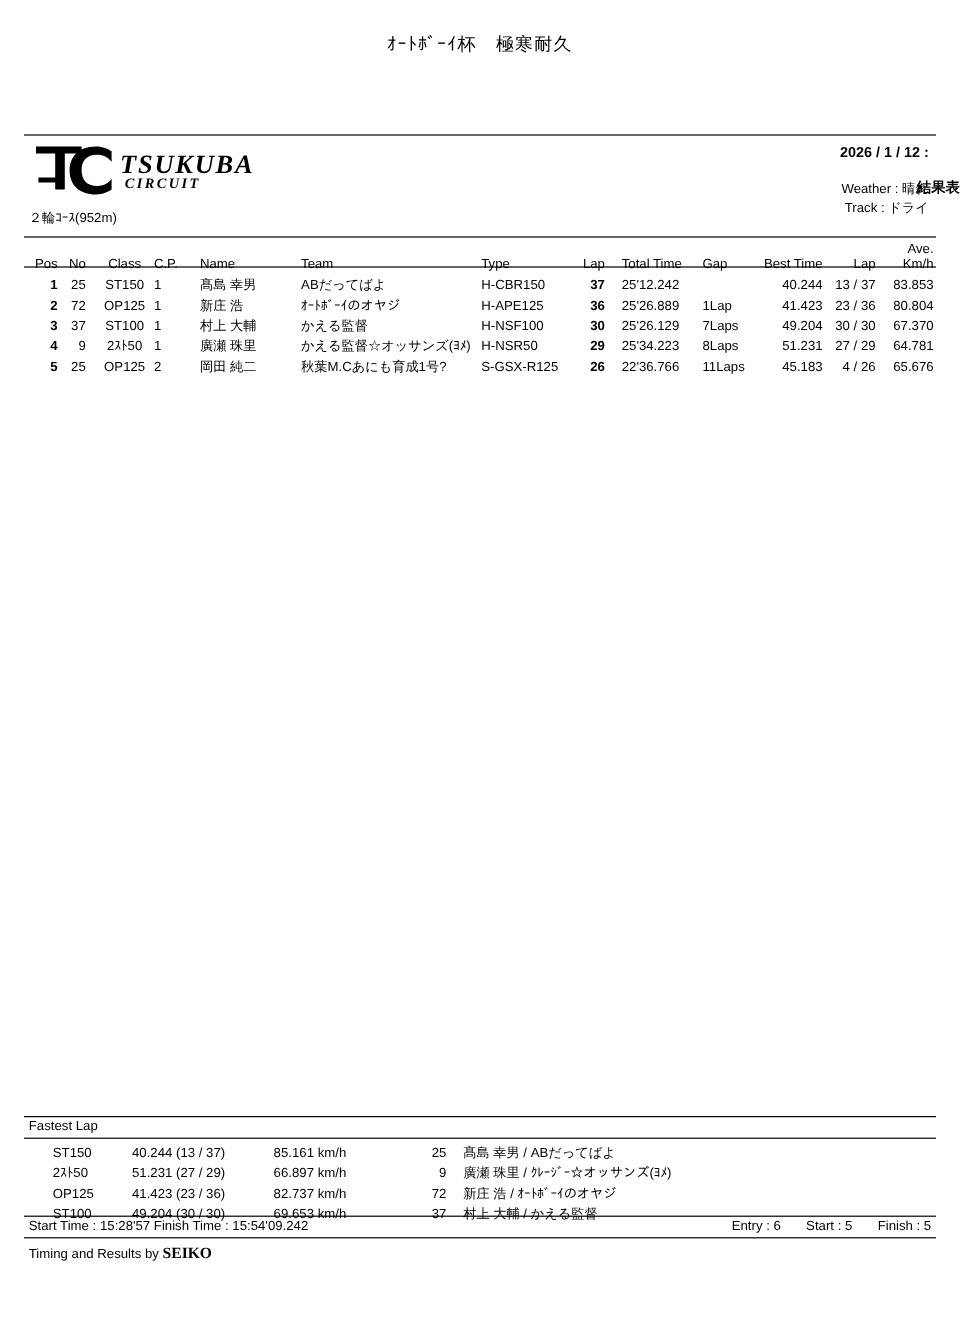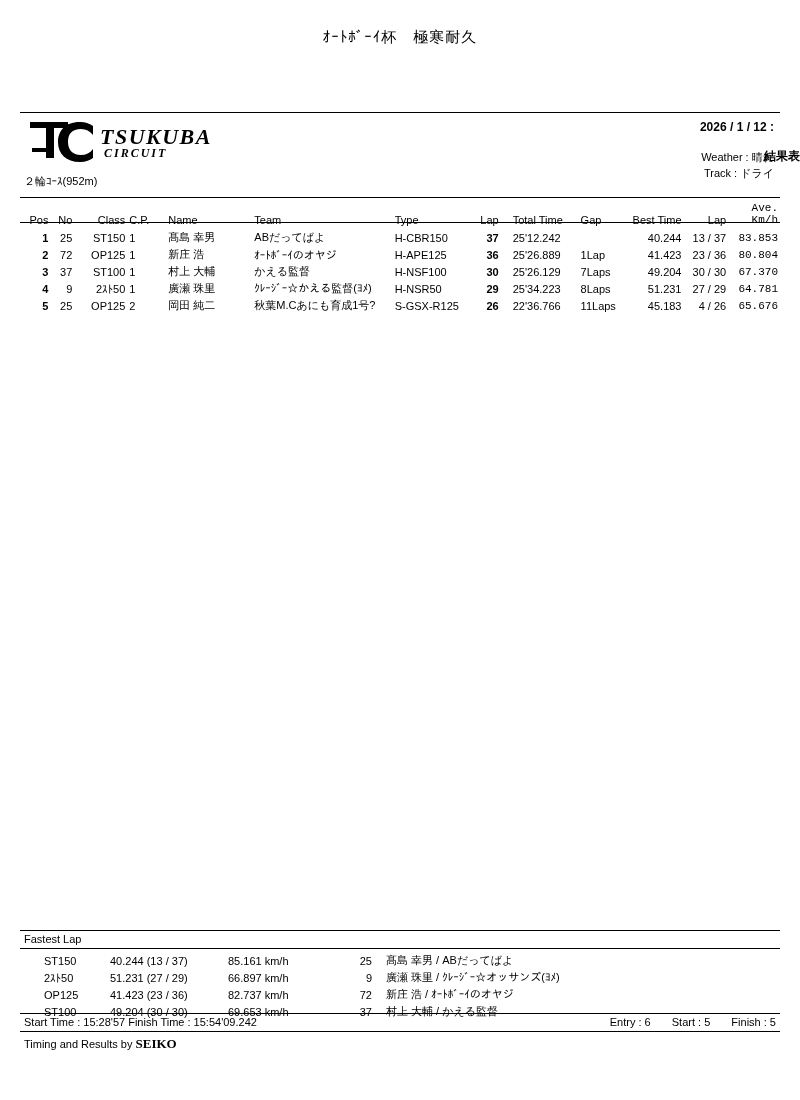--- a/index.html
+++ b/index.html
@@ -140,31 +140,31 @@
     vertical-align: bottom;
     white-space: nowrap;
   }
   table.results td {
     padding: 1px 0;
     white-space: nowrap;
     font-size: 11px;
   }
   .c-pos    { width: 34px; text-align: right; }
   .c-no     { width: 34px; text-align: right; padding-right: 6px !important; }
-  .c-class  { width: 48px; text-align: right;  padding-left: 6px !important; }
+  .c-class  { width: 48px; text-align: center;  padding-left: 6px !important; }
   .c-cp     { width: 42px; text-align: left;  padding-left: 4px !important; }
   .c-name   { width: 126px; text-align: left; padding-left: 8px !important; }
   .c-team   { width: 160px; text-align: left; }
   .c-type   { width: 86px;  text-align: left; }
   .c-lap    { width: 40px;  text-align: right; padding-right: 8px !important; }
   .c-total  { width: 78px;  text-align: left; padding-left: 6px !important; }
   .c-gap    { width: 52px;  text-align: left; padding-left: 4px !important; }
   .c-best   { width: 66px;  text-align: right; }
   .c-bestlap{ width: 56px;  text-align: right; padding-right: 4px !important;}
-  .c-ave    { width: 56px;  text-align: right; font-family: Liberation Mono, monospace; }
+  .c-ave    { width: 56px;  text-align: right; }
 
   th.c-ave { text-align: right; line-height: 1.05; }
   .ave-two { display: block; }
 
   .bold { font-weight: bold; }
 
   
   .fastest-label {
     position: absolute;
     left: 24px;
@@ -310,21 +310,21 @@
         <td class="c-best">49.204</td>
         <td class="c-bestlap">30 / 30</td>
         <td class="c-ave">67.370</td>
       </tr>
       <tr>
         <td class="c-pos bold">4</td>
         <td class="c-no">9</td>
         <td class="c-class">2ｽﾄ50</td>
         <td class="c-cp">1</td>
         <td class="c-name">廣瀬 珠里</td>
-        <td class="c-team">ｸﾚｰｼﾞｰ☆かえる監督(ﾖﾒ)</td>
+        <td class="c-team">かえる監督☆オッサンズ(ﾖﾒ)</td>
         <td class="c-type">H-NSR50</td>
         <td class="c-lap bold">29</td>
         <td class="c-total">25'34.223</td>
         <td class="c-gap">8Laps</td>
         <td class="c-best">51.231</td>
         <td class="c-bestlap">27 / 29</td>
         <td class="c-ave">64.781</td>
       </tr>
       <tr>
         <td class="c-pos bold">5</td>

